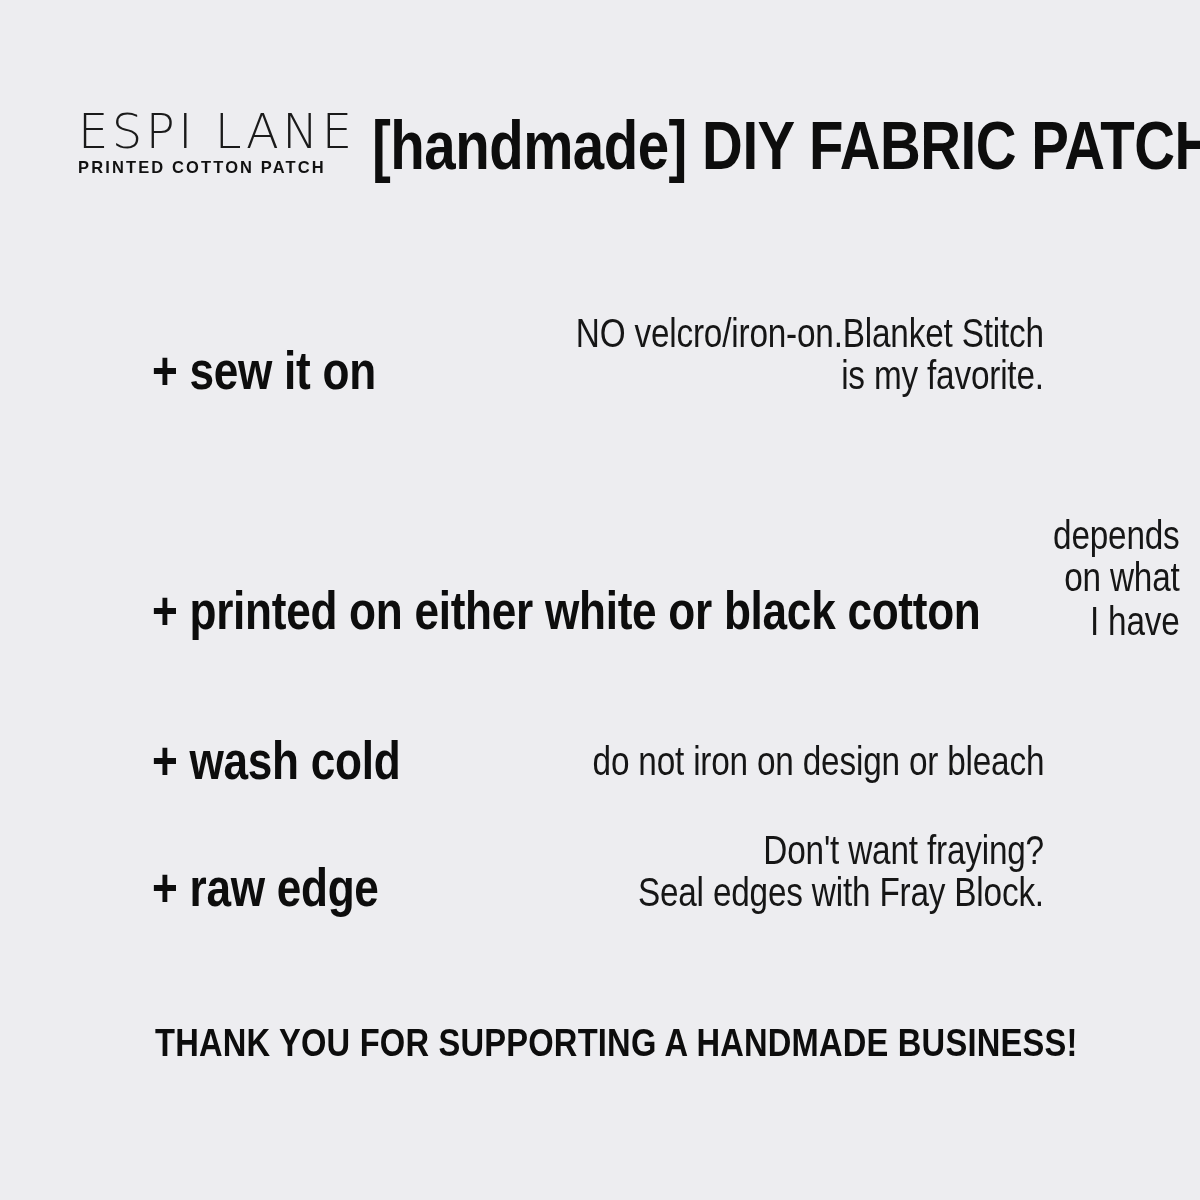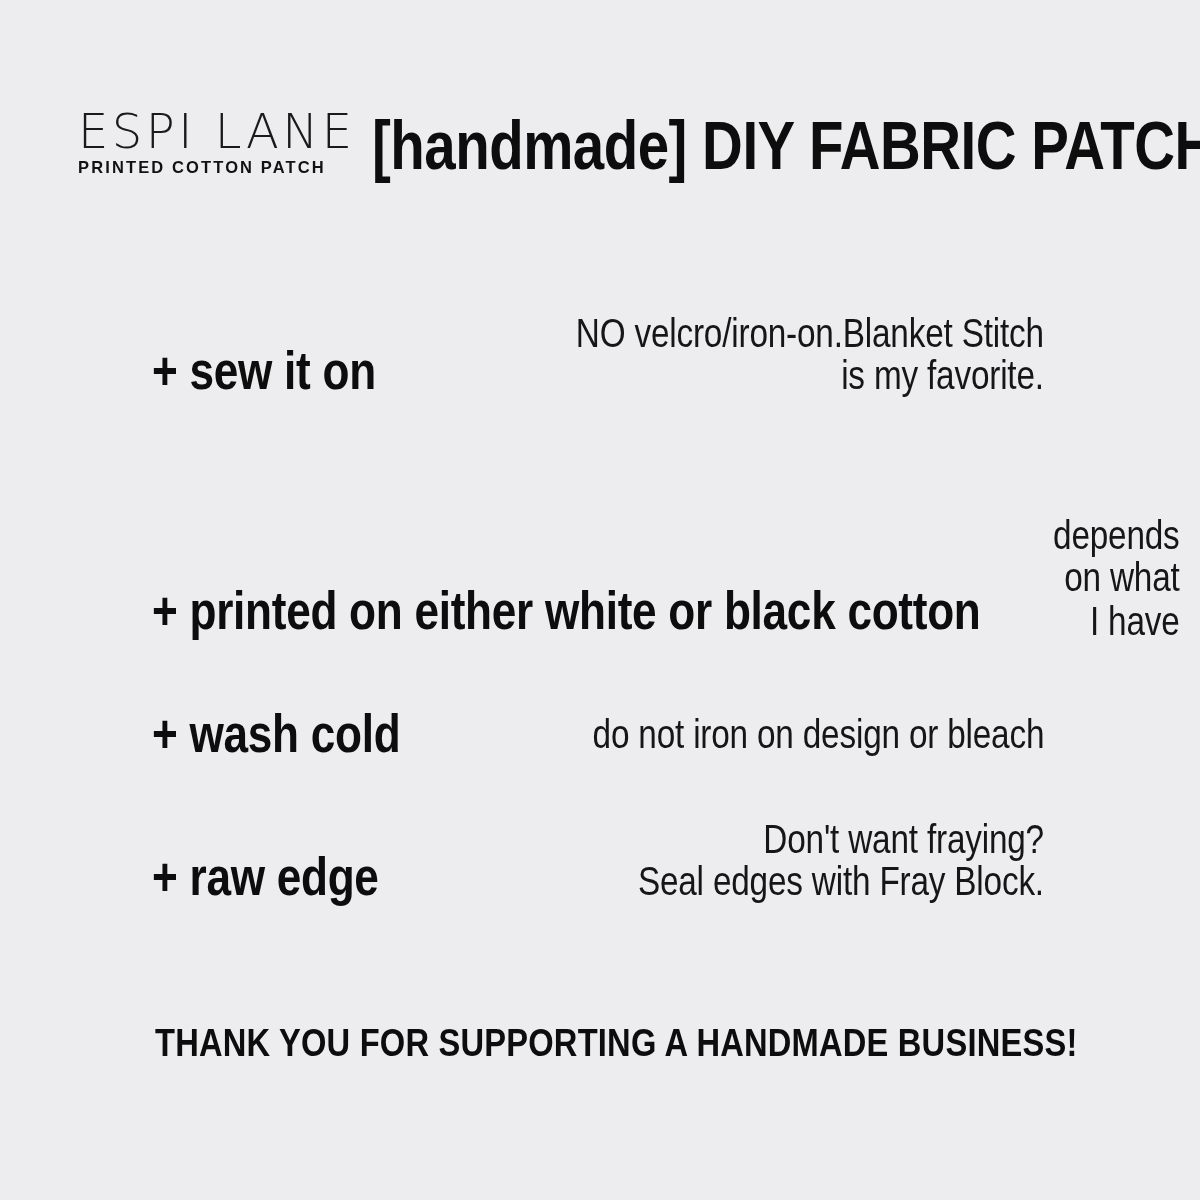--- a/index.html
+++ b/index.html
@@ -83,23 +83,23 @@
 
   .feature-row {
     position: relative;
     display: flex;
     align-items: flex-end;
     justify-content: space-between;
     gap: 24px;
   }
   .feature-row.r1 { margin-top: 0px; }
   .feature-row.r2 { margin-top: 83px; }
-  .feature-row.r3 { margin-top: 68px; }
+  .feature-row.r3 { margin-top: 95px; }
   .feature-row.r4 { margin-top: 42px; }
-  .feature-row.r5 { margin-top: 48px; }
+  .feature-row.r5 { margin-top: 32px; }
 
   .feature-label {
     flex: 0 0 auto;
     font-family: "Liberation Sans Narrow", "Liberation Sans", sans-serif;
     font-weight: 700;
     font-size: 46px;
     line-height: 1.0;
     letter-spacing: -0.3px;
     color: #0d0d0d;
     white-space: nowrap;

